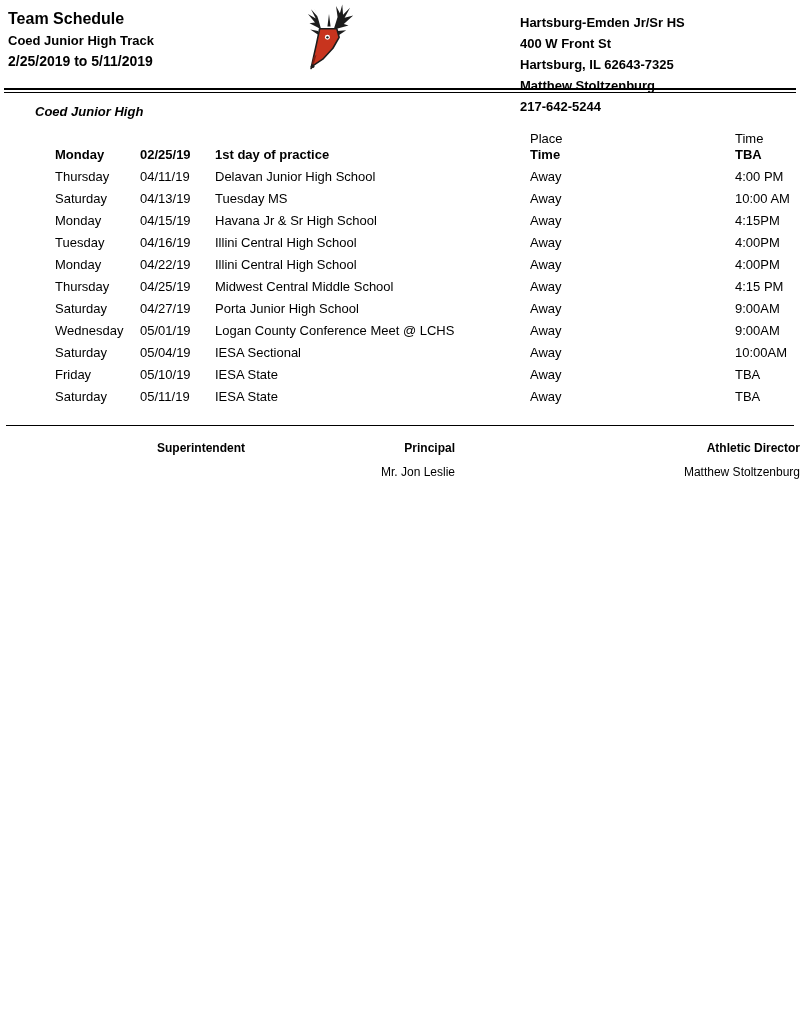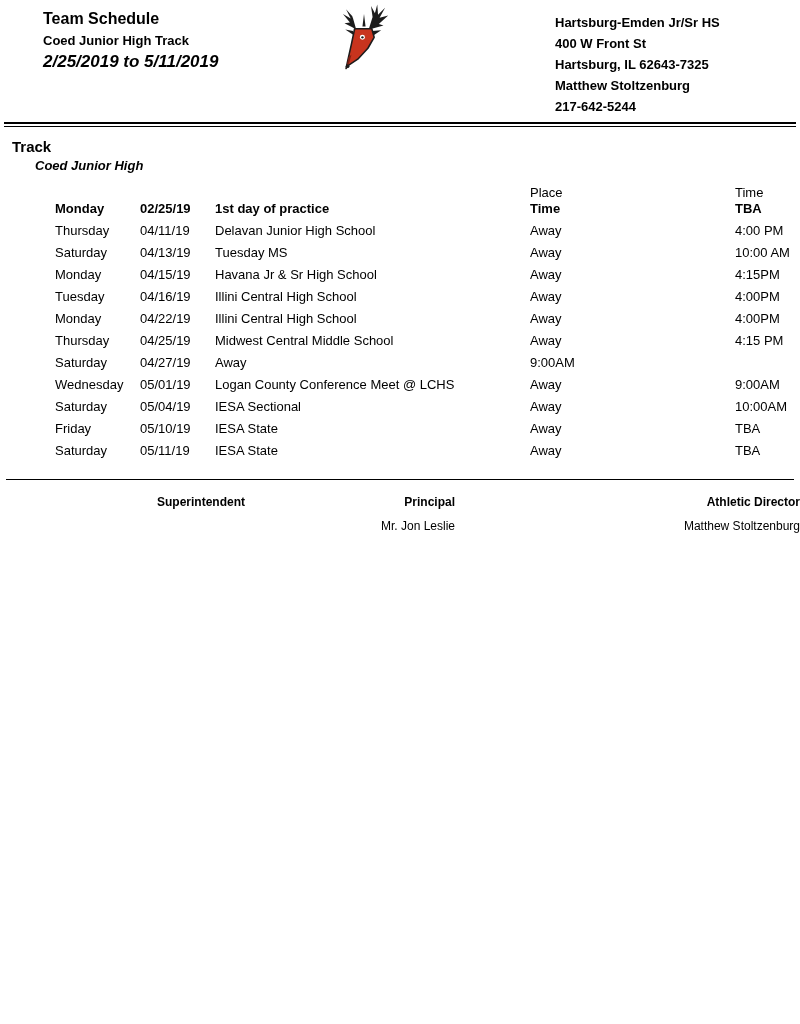--- a/index.html
+++ b/index.html
@@ -9,28 +9,27 @@
     height: 1024px;
     font-family: "Liberation Sans", sans-serif;
     color: #000000;
     position: relative;
     overflow: hidden;
   }
 
   
   .header {
     position: relative;
-    height: 122px;
+    height: 88px;
     padding-top: 26px;
-    margin-left: 35px;
   }
   .header-left { position: absolute; left: 8px; top: 8px; }
   .doc-title { font-size: 16px; font-weight: bold; line-height: 22px; }
   .doc-subtitle { font-size: 13px; font-weight: bold; line-height: 21px; }
-  .doc-daterange { font-size: 17px; font-weight: bold; line-height: 21px; font-style: italic; }
+  .doc-daterange { font-size: 14px; font-weight: bold; line-height: 21px; }
 
   .logo-wrap {
     position: absolute;
     left: 290px;
     top: 2px;
     width: 78px;
     height: 80px;
   }
 
   .header-right { position: absolute; left: 520px; top: 12px; }
@@ -111,21 +110,20 @@
     <div>400 W Front St</div>
     <div>Hartsburg, IL 62643-7325</div>
     <div>Matthew Stoltzenburg</div>
     <div>217-642-5244</div>
   </div>
 </div>
 
 <div class="double-rule"></div>
 
 <div class="section">
-  <div class="sport-title">Track</div>
   <div class="team-title">Coed Junior High</div>
 
   <div class="schedule-table">
 
     <div class="srow col-head">
       <span></span>
       <span></span>
       <span></span>
       <span>Place</span>
       <span>Time</span>
@@ -184,20 +182,21 @@
     <span>Thursday</span>
     <span>04/25/19</span>
     <span>Midwest Central Middle School</span>
     <span>Away</span>
     <span>4:15 PM</span>
   </div>
 
   <div class="srow">
     <span>Saturday</span>
     <span>04/27/19</span>
+    <span>Porta Junior High School</span>
     <span>Away</span>
     <span>9:00AM</span>
   </div>
 
   <div class="srow">
     <span>Wednesday</span>
     <span>05/01/19</span>
     <span>Logan County Conference Meet @ LCHS</span>
     <span>Away</span>
     <span>9:00AM</span>

